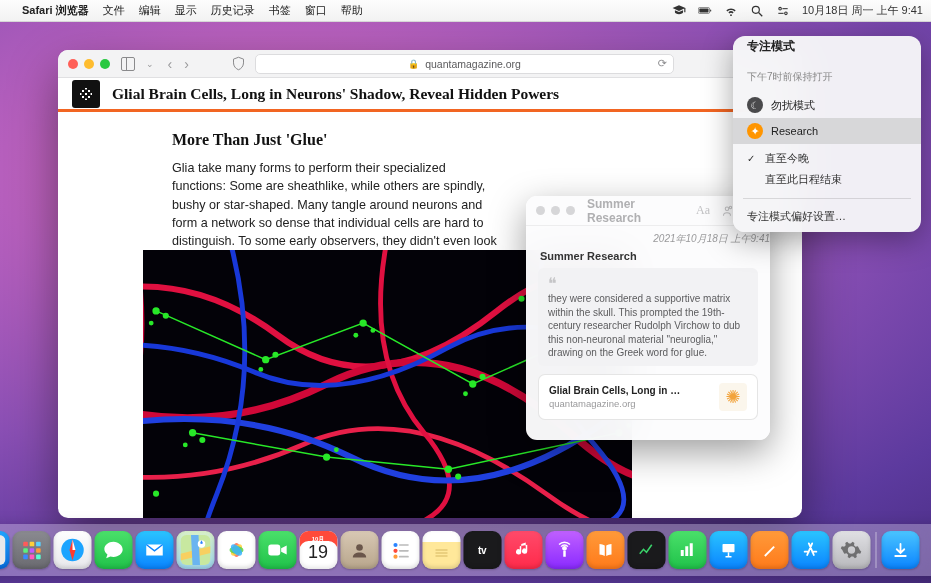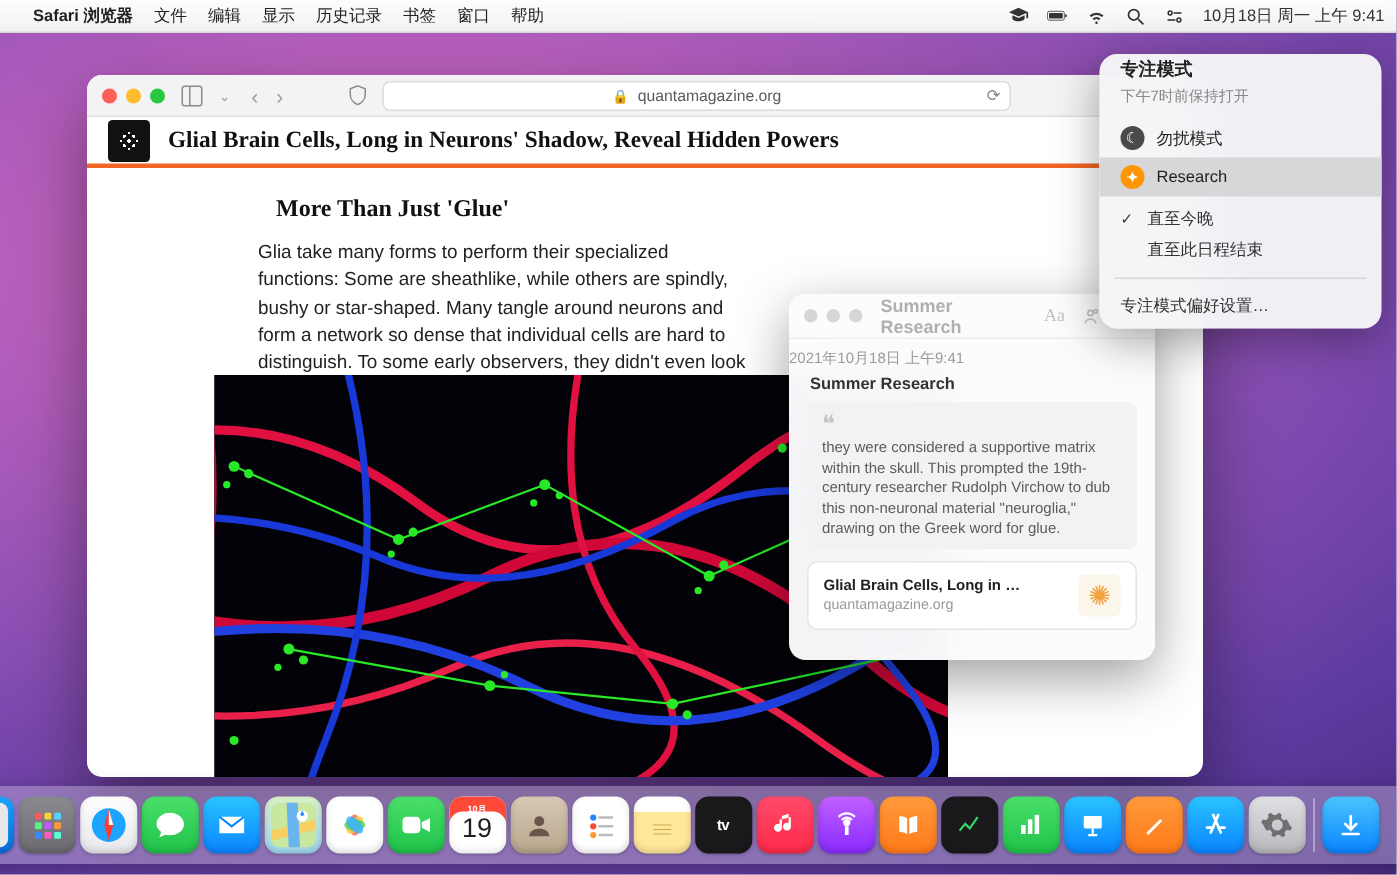--- a/index.html
+++ b/index.html
@@ -19,21 +19,21 @@
 
 
 .cc {
   position: absolute; top: 36px; right: 10px; width: 188px;
   background: rgba(245,245,247,0.97); border-radius: 12px;
   box-shadow: 0 8px 30px rgba(0,0,0,.35); padding: 2px 0 6px;
   font-size: 11px; color:#222; z-index: 30; backdrop-filter: blur(20px);
 }
 .cc-head { padding: 0 14px 8px; }
 .cc-title { font-weight:600; font-size:12px; }
-.cc-sub { color:#888; font-size:10px; margin-top:2px; }
+.cc-sub { color:#888; font-size:10px; margin-top:15px; }
 .cc-row { display:flex; align-items:center; gap:8px; padding:5px 14px; cursor:default; }
 .cc-row.sel { background:#d7d7d9; }
 .cc-ind { width:16px; height:16px; border-radius:50%; display:flex; align-items:center; justify-content:center; font-size:10px; }
 .cc-moon { background:#4a4a4c; color:#fff; }
 .cc-res { background:#ff9500; color:#fff; font-size:11px; }
 .cc-opts { padding:4px 0; }
 .cc-opt { display:flex; align-items:center; padding:3px 14px 3px 32px; position:relative; font-size:11px; color:#333; }
 .cc-opt .chk { position:absolute; left:14px; font-size:10px; }
 .cc-sep { height:1px; background:rgba(0,0,0,.12); margin:4px 10px; }
 .cc-pref { padding:6px 14px 2px; color:#333; font-size:11px; }
@@ -67,38 +67,38 @@
   radial-gradient(circle 1px at 70% 70%, #fff 99%, transparent),
   radial-gradient(circle 0.8px at 50% 18%, #fff 99%, transparent),
   radial-gradient(circle 0.8px at 50% 82%, #fff 99%, transparent),
   radial-gradient(circle 0.8px at 18% 50%, #fff 99%, transparent),
   radial-gradient(circle 0.8px at 82% 50%, #fff 99%, transparent);
 }
 .art-title { font-family: Georgia, serif; font-weight:700; font-size:15.5px; color:#111; flex:1; }
 .cmt { display:flex; align-items:center; gap:4px; color:#b8b8ba; font-size:11px; }
 
 .content { position:absolute; top:65px; bottom:0; left:0; right:0; overflow:hidden; padding:10px 30px 0 114px; }
-.sect { font-family: Georgia, serif; font-weight:700; font-size:16px; color:#111; margin:6px 12px 10px; }
+.sect { font-family: Georgia, serif; font-weight:700; font-size:16px; color:#111; margin:6px 0 10px; }
 .body { font-family: Georgia, serif; font-size:12.6px; line-height:1.45; color:#222; width:325px; }
 .hl { background:#ffe49a; }
 
 .figure { position:absolute; left:85px; right:170px; top:200px; bottom:0; background:#030309; }
 .figure svg { width:100%; height:100%; display:block; }
 
 
 .notes {
   position:absolute; left:526px; top:196px; width:244px; height:244px;
   background:rgba(252,252,253,0.97); border-radius:11px;
   box-shadow: 0 12px 36px rgba(0,0,0,.38); z-index:10; backdrop-filter: blur(20px);
 }
 .ntb { height:30px; display:flex; align-items:center; padding:0 10px; gap:6px; color:#b4b4b6; font-size:12px; border-bottom:1px solid rgba(0,0,0,.06);}
 .ntb .traffic .dot { width:9px; height:9px; background:#d6d6d8; }
 .ntitle { flex:1; text-align:left; font-weight:600; color:#b0b0b2; font-size:12px; padding-left:6px;}
 .nico { width:18px; height:18px; display:flex; align-items:center; justify-content:center; color:#c2c2c4; }
-.ndate { text-align:left; font-size:10px; color:#9a9a9c; margin:6px 0 4px; }
+.ndate { text-align:right; font-size:10px; color:#9a9a9c; margin:6px 0 4px;font-style:italic; }
 .nhead { font-size:11px; font-weight:700; color:#333; padding:0 14px 6px; }
 .quote { margin:0 12px 8px; background:#f2f2f4; border-radius:6px; padding:8px 10px 6px; font-size:10px; color:#5c5c5e; line-height:1.35; position:relative; }
 .qmark { color:#c5c5c7; font-size:16px; line-height:1; }
 .card { margin:0 12px; border:1px solid rgba(0,0,0,.1); border-radius:7px; padding:8px 10px; display:flex; align-items:center; gap:8px; background:#fff; }
 .card-txt { flex:1; }
 .card-title { font-size:10px; font-weight:600; color:#222; white-space:nowrap; overflow:hidden; text-overflow:ellipsis; }
 .card-src { font-size:9.5px; color:#9a9a9c; margin-top:2px; }
 .card-thumb { width:28px; height:28px; border-radius:4px; background:#fbf6ec; display:flex; align-items:center; justify-content:center; color:#f2a33c; font-size:18px; }
 
 

